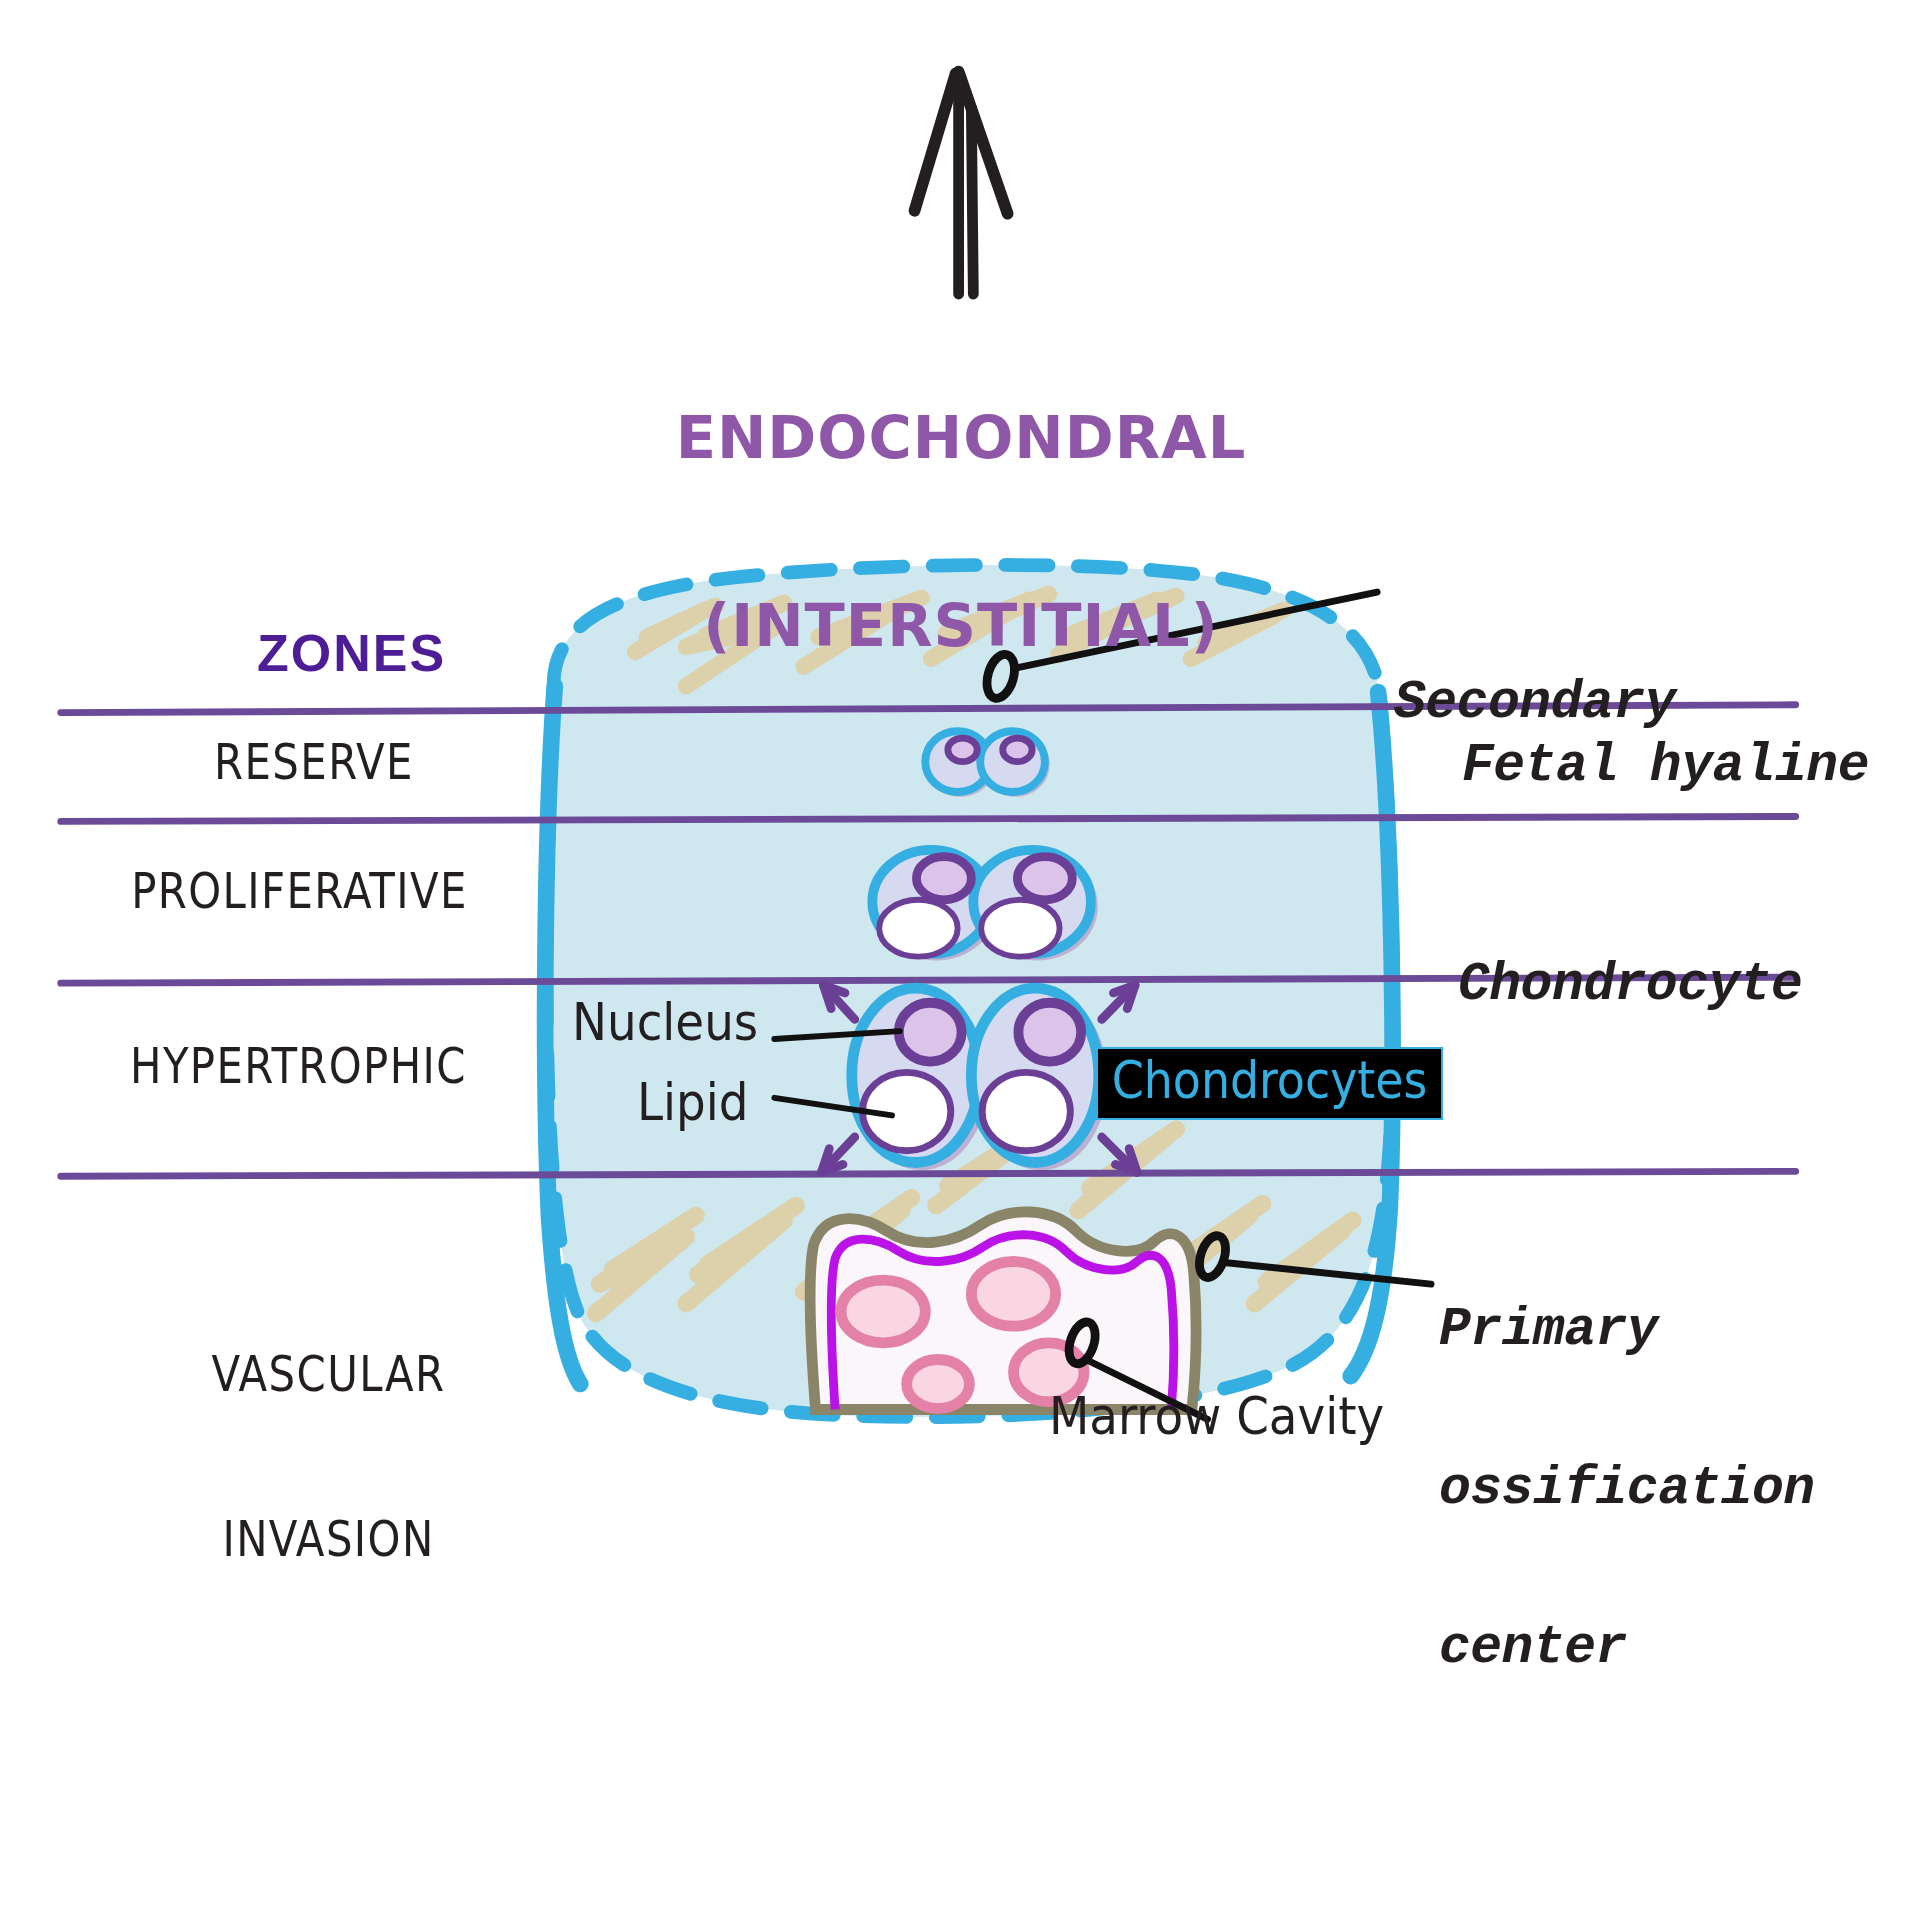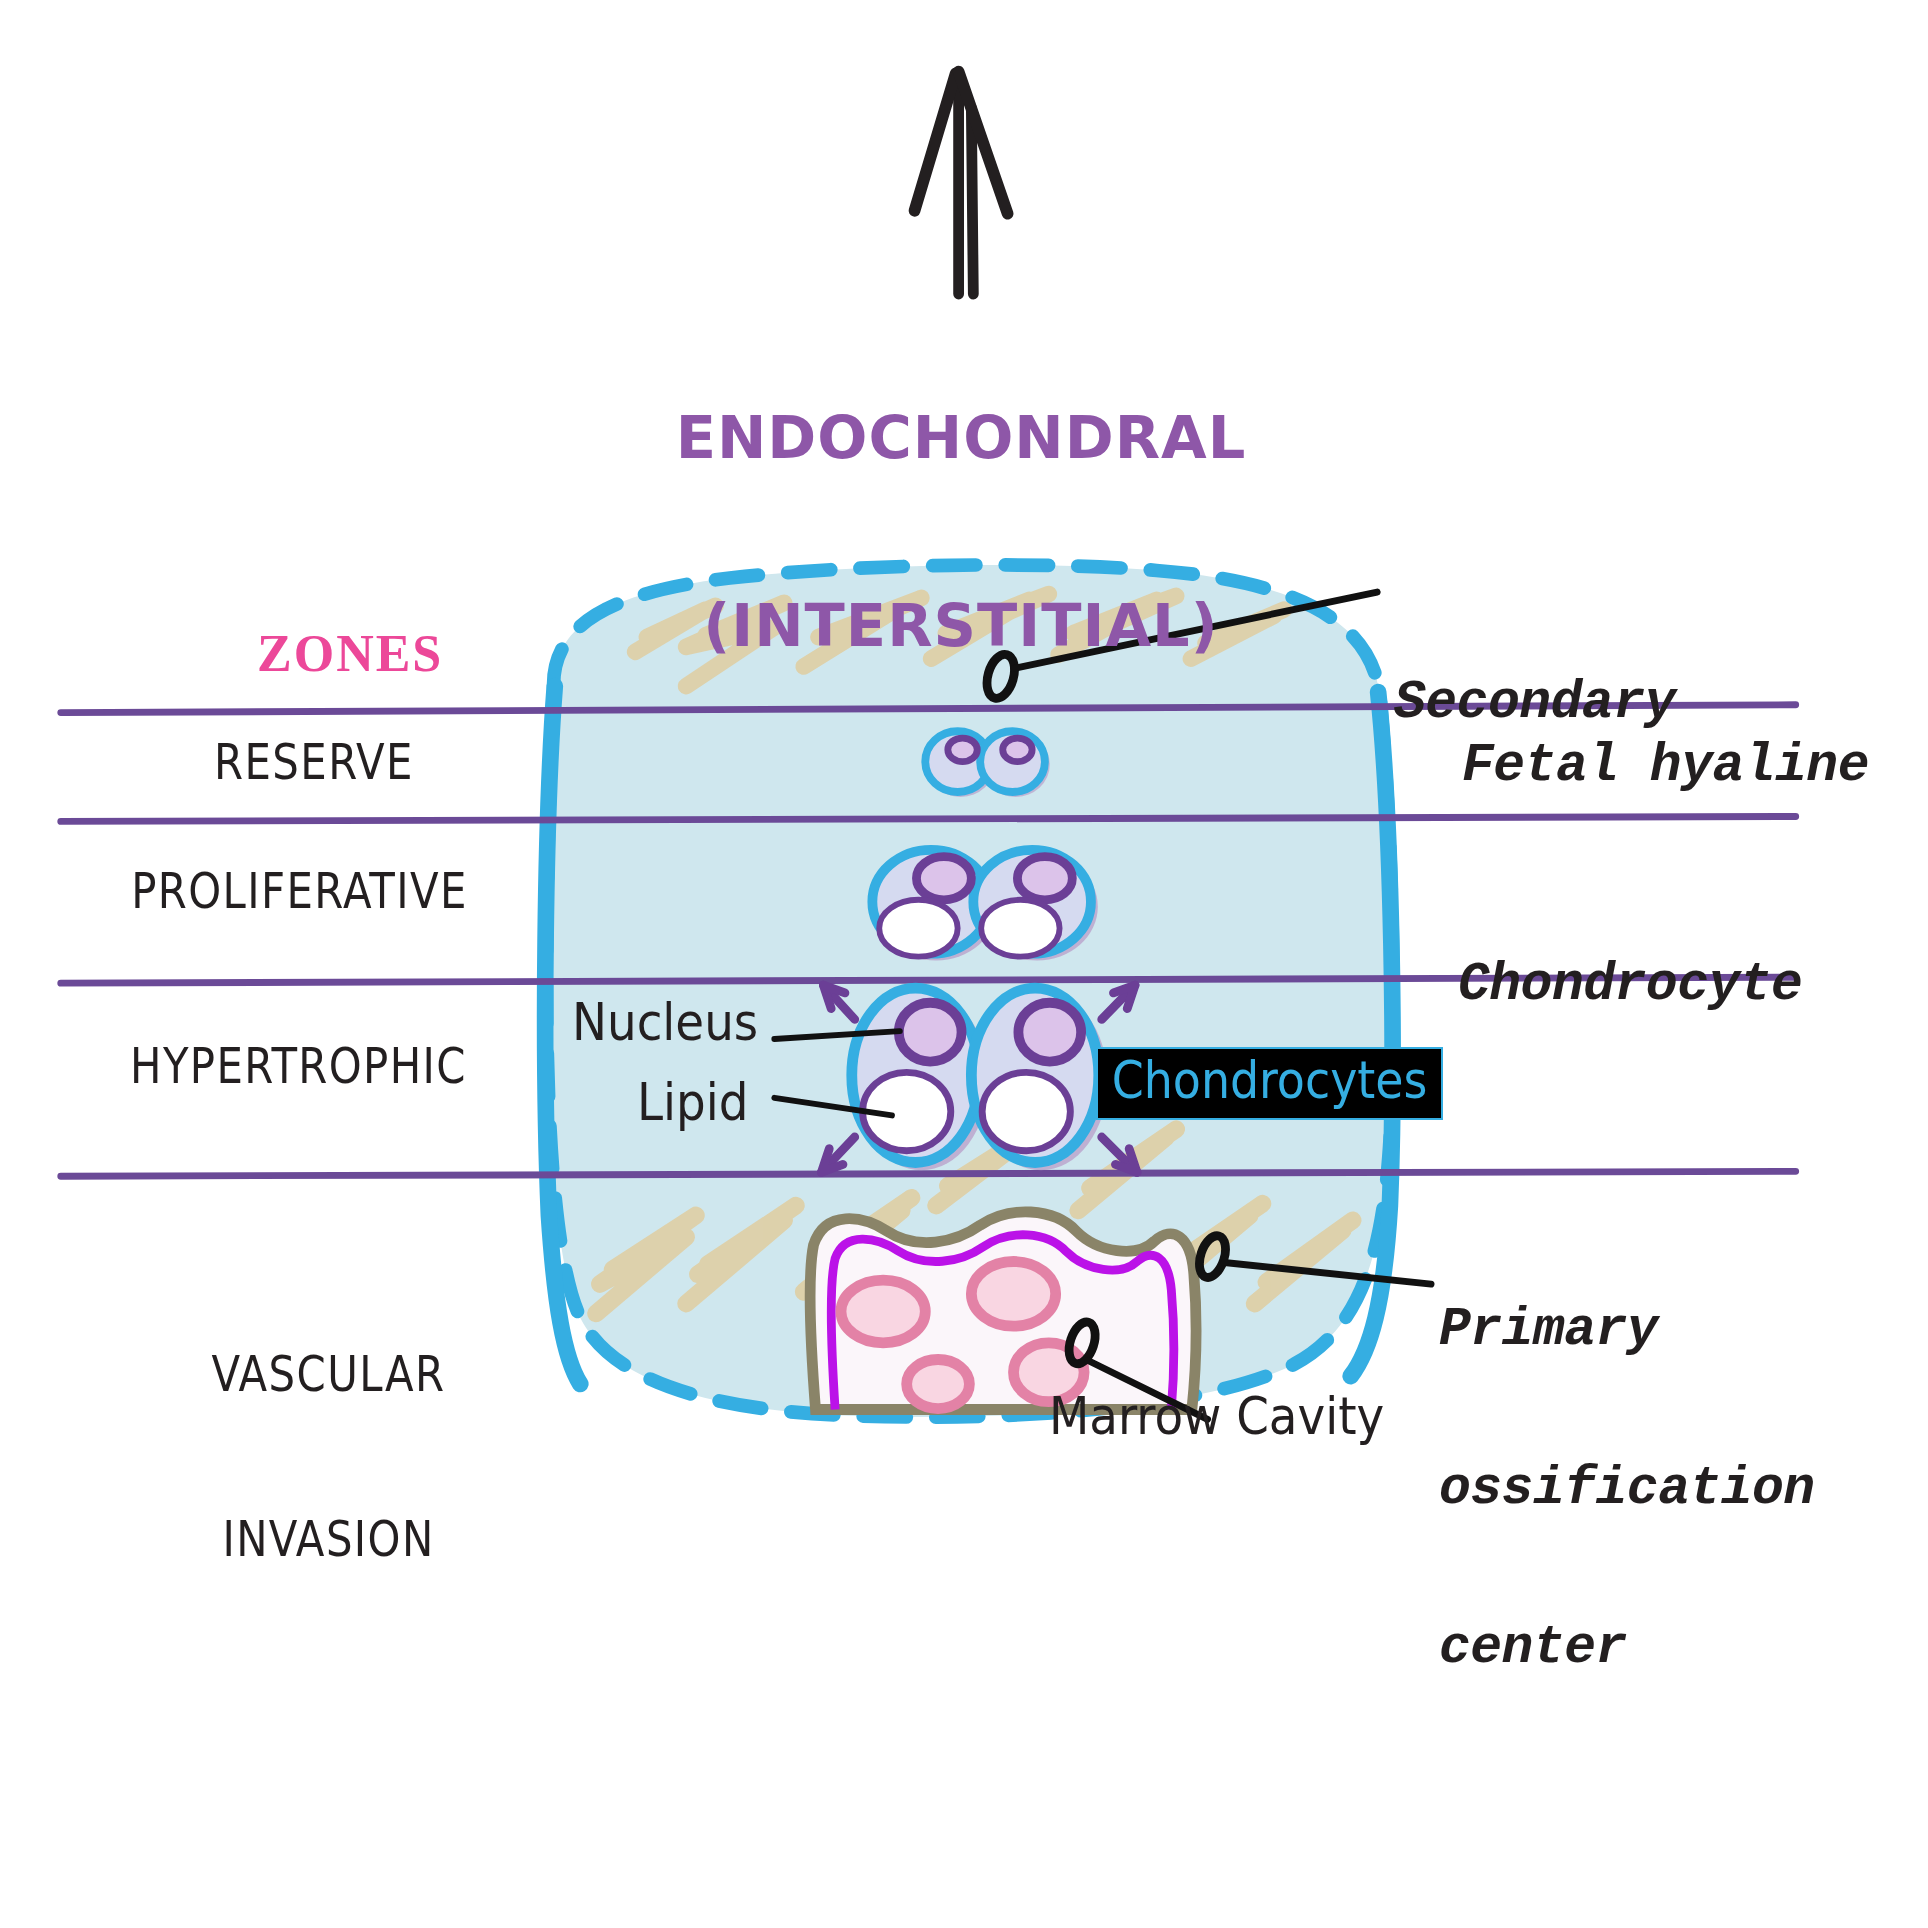--- a/index.html
+++ b/index.html
@@ -36,22 +36,22 @@
   .title-main {
     color: #8e57a8;
     font-family: "DejaVu Sans", sans-serif;
     font-weight: bold;
     font-size: 59px;
     letter-spacing: 1px;
     text-align: center;
     line-height: 1.06;
   }
   .zones-head {
-    color: #ec4899;
-    font-family: Liberation Serif, serif;
+    color: #4c1d95;
+    font-family: Liberation Sans, sans-serif;
     font-weight: bold;
     font-size: 52px;
     letter-spacing: 2px;
     text-align: right;
   }
   .zone-label {
     font-family: "DejaVu Sans Condensed", "Liberation Sans Narrow", "Liberation Sans", sans-serif;
     font-size: 50px;
     color: #231f20;
     letter-spacing: 1.5px;

